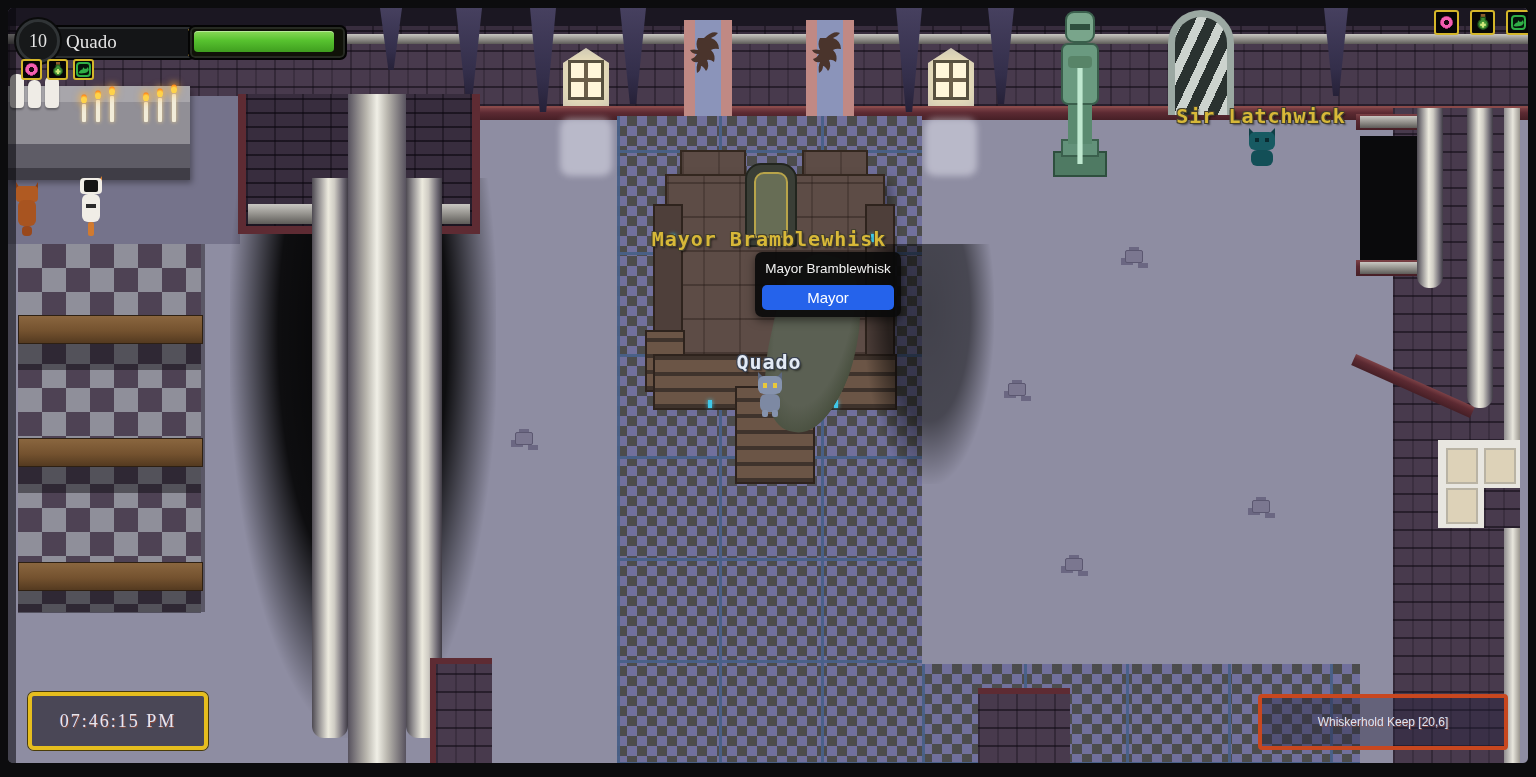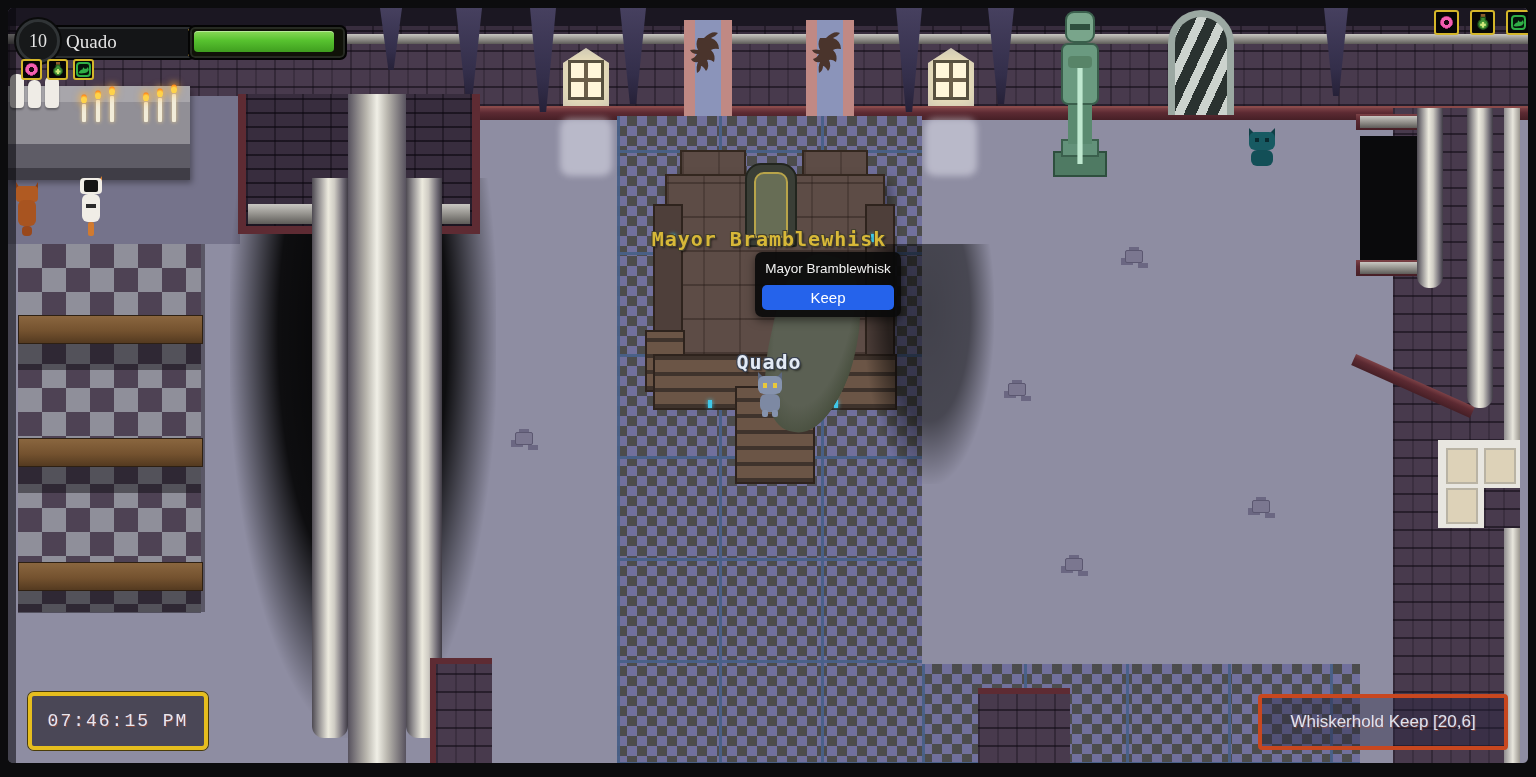--- a/index.html
+++ b/index.html
@@ -60,25 +60,25 @@
   .hpfill{height:21px;margin:4px;border-radius:4px;background:linear-gradient(180deg,#8ada58 0%,#57c22f 45%,#3f9e1f 100%);box-shadow:0 1px 0 rgba(255,255,255,.4) inset;}
   .sqbtn{width:17px;height:17px;background:#060606;border:2px solid #d4b62a;border-radius:3px;display:flex;align-items:center;justify-content:center;}
   .sqbtn.big{width:21px;height:21px;}
   .donut{width:13px;height:13px;border-radius:50%;
     background:radial-gradient(circle at 50% 48%, #1a0a12 0 2.5px, #f25fb0 2.5px 5.5px, #c03a88 5.5px 6.5px, transparent 6.5px);}
   .catframe{width:15px;height:15px;border:2px solid #2fae46;border-radius:4px;box-sizing:border-box;display:flex;align-items:center;justify-content:center;background:#06140a;}
 
   
   .clockbox{border:4px solid #e6be1e;border-radius:6px;background:rgba(18,14,24,.55);
     display:flex;align-items:center;justify-content:center;box-shadow:0 0 0 1px #4a3c08;}
-  .clocktext{font-family:Liberation Mono, monospace;font-size:18px;color:#e7e7ec;letter-spacing:2px;
+  .clocktext{font-family:Liberation Serif, serif;font-size:18px;color:#e7e7ec;letter-spacing:2px;
     text-shadow:1px 1px 0 rgba(200,80,40,.5),-1px 0 0 rgba(60,90,180,.5);}
   .locbox{border:4px solid #c8471f;border-radius:4px;background:rgba(38,36,62,.4);
     display:flex;align-items:center;justify-content:center;}
-  .loctext{font-size:17px;color:#dde3ea;text-shadow:1px 1px 0 rgba(200,80,40,.45),-1px 0 0 rgba(70,100,190,.45);}
+  .loctext{font-size:12px;color:#dde3ea;text-shadow:1px 1px 0 rgba(200,80,40,.45),-1px 0 0 rgba(70,100,190,.45);}
 
   
   .ctxmenu{width:146px;background:rgba(10,10,10,.93);border-radius:7px;padding:9px 7px 7px 7px;box-sizing:border-box;box-shadow:0 3px 10px rgba(0,0,0,.5);}
   .ctxtitle{color:#f2f2f2;font-size:13.5px;text-align:center;white-space:nowrap;}
   .talkbtn{margin-top:9px;height:25px;background:#2563eb;border:none;border-radius:5px;width:100%;
     color:#fff;font-size:15px;font-family:"Liberation Sans",sans-serif;display:flex;align-items:center;justify-content:center;cursor:pointer;}
 
   
   .lantern{background:#c9c4b3;clip-path:polygon(0 26%,50% 0,100% 26%,100% 100%,0 100%);
     display:flex;align-items:flex-end;justify-content:center;}
@@ -261,20 +261,21 @@
   <div class="abs" style="left:663px;top:226px;width:4px;height:8px;background:#3fc8e8;box-shadow:0 0 4px #3fc8e8;"></div>
   <div class="abs" style="left:863px;top:226px;width:4px;height:8px;background:#3fc8e8;box-shadow:0 0 4px #3fc8e8;"></div>
   <div class="abs" style="left:700px;top:392px;width:4px;height:8px;background:#3fc8e8;box-shadow:0 0 4px #3fc8e8;"></div>
   <div class="abs" style="left:826px;top:392px;width:4px;height:8px;background:#3fc8e8;box-shadow:0 0 4px #3fc8e8;"></div>
 
   <div class="abs" style="left:762px;top:246px;width:86px;height:180px;background:radial-gradient(ellipse at 45% 35%,#5b6053 0 55%,#49503f 75%,rgba(60,64,50,0) 76%);border-radius:40% 46% 50% 44%;transform:rotate(12deg);"></div>
   <div class="abs shadowblob" style="left:856px;top:236px;width:130px;height:240px;opacity:.55;"></div>
 
   <div class="abs nameLabel gold" style="left:611px;top:219px;width:300px;">Mayor Bramblewhisk</div>
 
+  <div class="abs nameLabel gold" style="left:1103px;top:96px;width:300px;">Sir Latchwick</div>
   <div class="abs" style="left:1239px;top:120px;width:30px;height:40px;">
     <svg width="30" height="40" viewBox="0 0 15 20">
       <polygon points="1,0 5,4 1,6" fill="#0f3f46"></polygon>
           <polygon points="14,0 10,4 14,6" fill="#0f3f46"></polygon>
       <rect x="1" y="2" width="13" height="9" rx="3" fill="#175a62"></rect>
       <rect x="4" y="5" width="2" height="2" fill="#0a2a30"></rect>
           <rect x="9" y="5" width="2" height="2" fill="#0a2a30"></rect>
       <rect x="2" y="11" width="11" height="8" rx="3" fill="#134f57"></rect>
     </svg>
   </div>
@@ -288,21 +289,21 @@
       <rect x="4.5" y="5.5" width="2" height="2.5" fill="#e8c83a"></rect>
           <rect x="9.5" y="5.5" width="2" height="2.5" fill="#e8c83a"></rect>
       <rect x="3" y="11" width="10" height="9" rx="3" fill="#7d89a3"></rect>
       <rect x="4" y="19" width="3" height="3.5" rx="1" fill="#8693ad"></rect>
           <rect x="9" y="19" width="3" height="3.5" rx="1" fill="#8693ad"></rect>
     </svg>
   </div>
 
   <div class="abs ctxmenu" style="left:747px;top:244px;">
     <div class="ctxtitle">Mayor Bramblewhisk</div>
-    <button class="talkbtn">Keep</button>
+    <button class="talkbtn">Mayor</button>
   </div>
 
   <div class="abs hudplate" style="left:24px;top:17px;width:160px;height:31px;">
     <span class="goldtext" style="position:absolute;left:32px;top:4px;font-size:19px;">Quado</span>
     <span style="position:absolute;right:-4px;top:2px;width:8px;height:12px;border:2px solid #c9a03c;border-left:none;border-radius:0 8px 8px 0;"></span>
     <span style="position:absolute;right:-4px;bottom:2px;width:8px;height:12px;border:2px solid #c9a03c;border-left:none;border-radius:0 8px 8px 0;"></span>
   </div>
   <div class="abs hpbar" style="left:180px;top:17px;width:155px;height:31px;">
     <div class="hpfill" style="width: 90%;"></div>
   </div>

